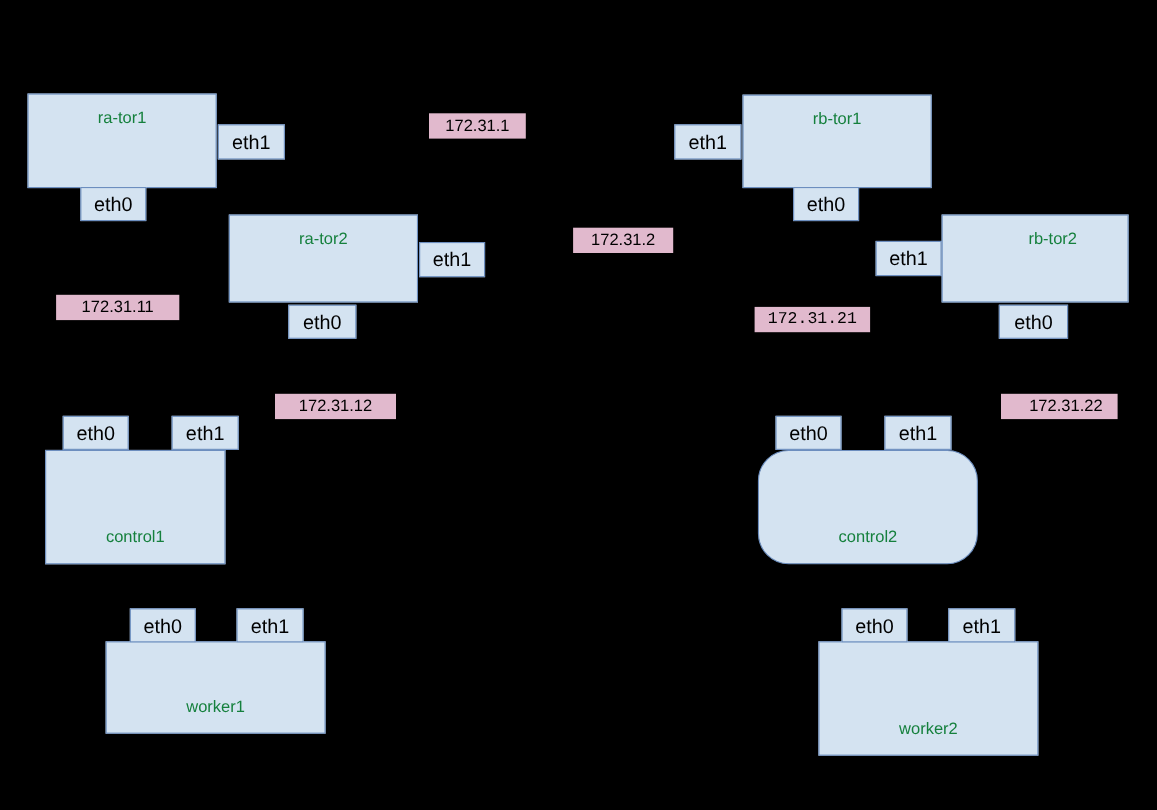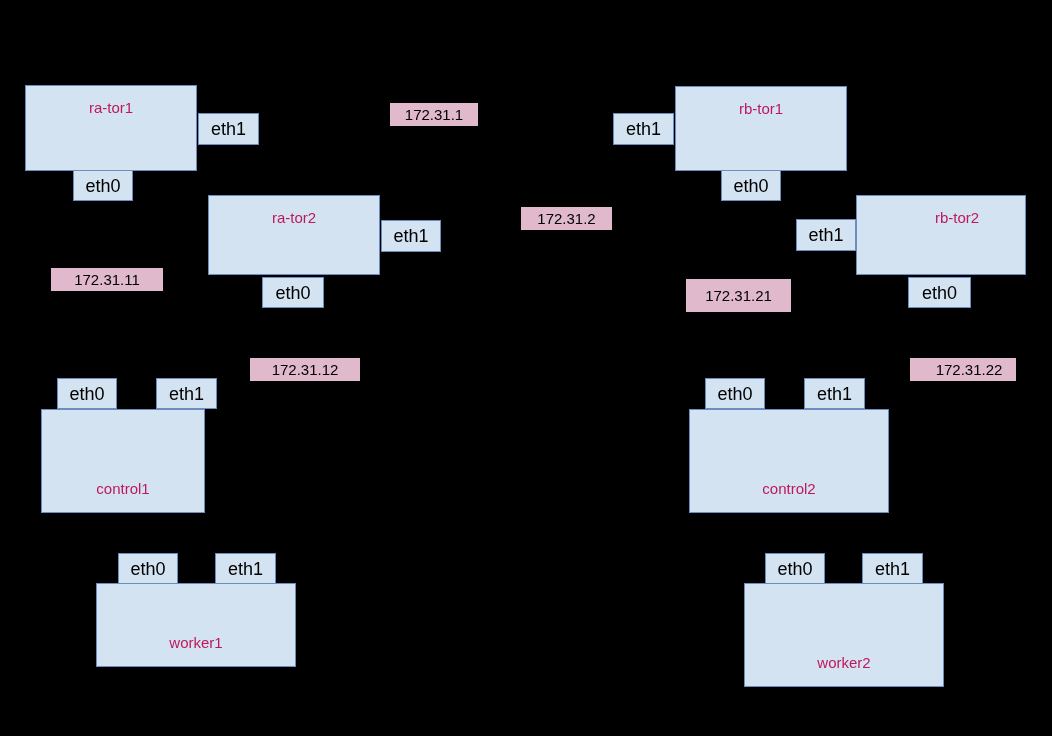--- a/index.html
+++ b/index.html
@@ -17,21 +17,21 @@
     overflow: hidden;
   }
   .node {
     position: absolute;
     box-sizing: border-box;
     background: #d4e3f1;
     border: 1px solid #6c8ebf;
     display: flex;
     align-items: flex-start;
     justify-content: center;
-    color: #be185d;
+    color: #15803d;
     font-size: 15px;
     line-height: 1;
     z-index: 2;
     text-align: right;
   }
   .node > .node-label {
     margin-top: 14px;
     white-space: nowrap;
   }
   .node.bottom-label {
@@ -84,21 +84,21 @@
       </div>
       <div class="node" style="left: 675px; top: 86px; width: 172px; height: 85px;">
         <span class="node-label">rb-tor1</span>
       </div>
       <div class="node" style="left: 856px; top: 195px; width: 170px; height: 80px; padding-left: 32px;">
         <span class="node-label">rb-tor2</span>
       </div>
       <div class="node bottom-label" style="left: 41px; top: 409px; width: 164px; height: 104px;">
         <span class="node-label">control1</span>
       </div>
-      <div class="node bottom-label" style="left: 689px; top: 409px; width: 200px; height: 104px;">
+      <div class="node bottom-label" style="left: 689px; top: 409px; width: 200px; height: 104px; border-radius: 28px;">
         <span class="node-label">control2</span>
       </div>
       <div class="node bottom-label" style="left: 96px; top: 583px; width: 200px; height: 84px;">
         <span class="node-label">worker1</span>
       </div>
       <div class="node bottom-label" style="left: 744px; top: 583px; width: 200px; height: 104px;">
         <span class="node-label">worker2</span>
       </div>
     </div>
   <div id="ports-layer">
@@ -117,16 +117,16 @@
       <div class="port" style="left: 118px; top: 553px; width: 60px; height: 31px;">eth0</div>
       <div class="port" style="left: 215px; top: 553px; width: 61px; height: 31px;">eth1</div>
       <div class="port" style="left: 765px; top: 553px; width: 60px; height: 31px;">eth0</div>
       <div class="port" style="left: 862px; top: 553px; width: 61px; height: 31px;">eth1</div>
     </div>
   <div id="ips-layer">
       <div class="iplabel" style="left: 390px; top: 103px; width: 88px; height: 23px;">172.31.1</div>
       <div class="iplabel" style="left: 521px; top: 207px; width: 91px; height: 23px;">172.31.2</div>
       <div class="iplabel" style="left: 51px; top: 268px; width: 112px; height: 23px;">172.31.11</div>
       <div class="iplabel" style="left: 250px; top: 358px; width: 110px; height: 23px;">172.31.12</div>
-      <div class="iplabel" style="left: 686px; top: 279px; width: 105px; height: 33px;">172.31.21</div>
+      <div class="iplabel" style="left: 686px; top: 279px; width: 105px; height: 23px; font-family: Liberation Mono, monospace;">172.31.21</div>
       <div class="iplabel" style="left: 910px; top: 358px; width: 106px; height: 23px; padding-left: 18px;">172.31.22</div>
     </div>
 </div>
 
 </body></html>

